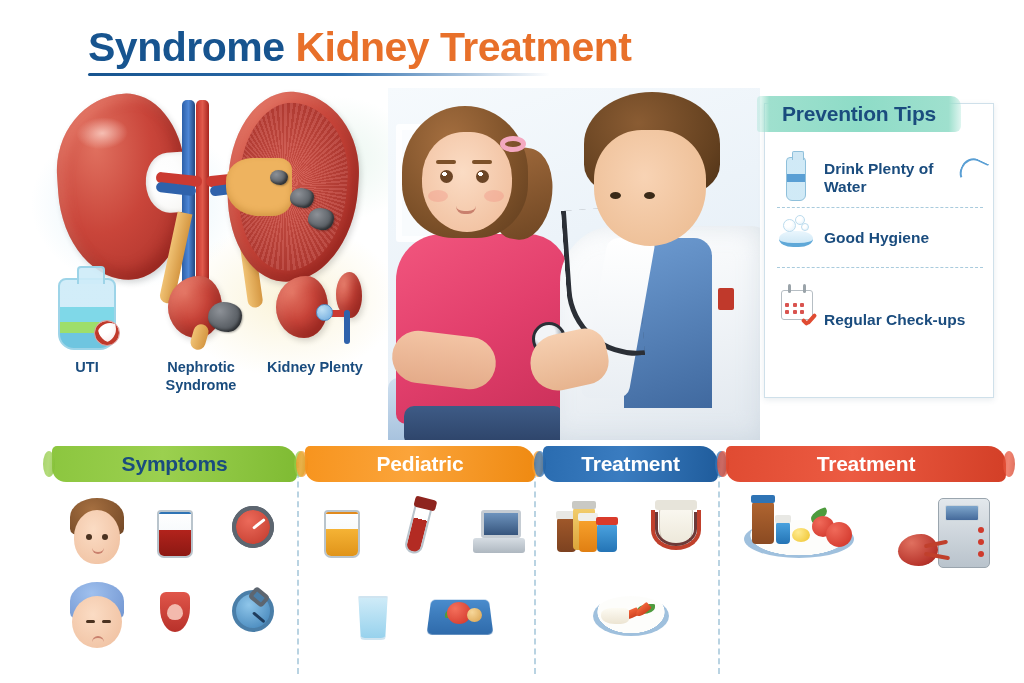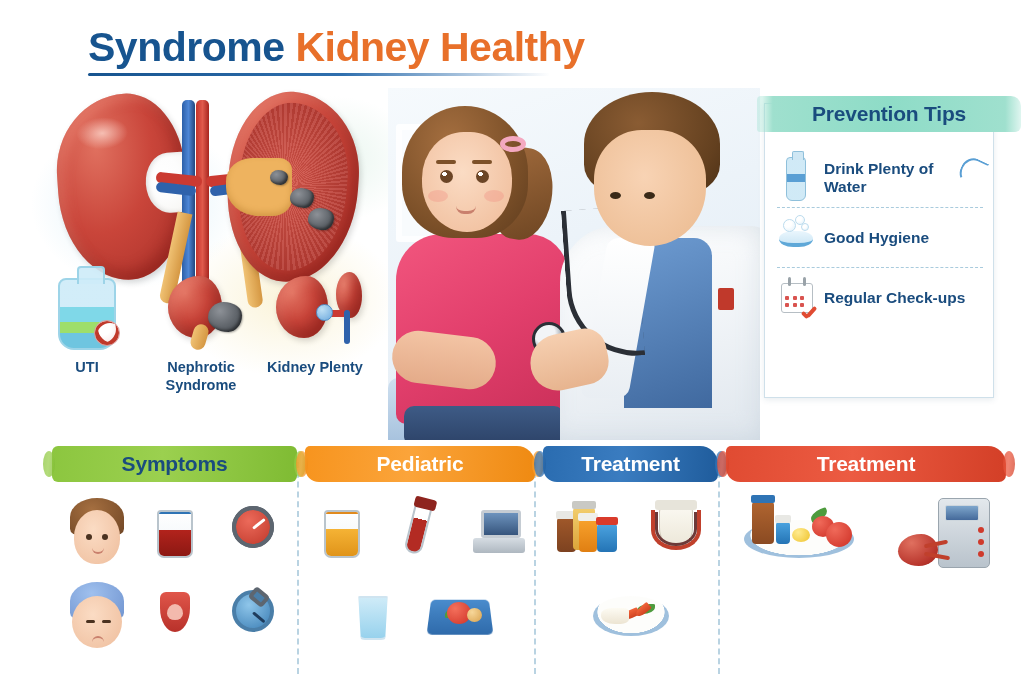--- a/index.html
+++ b/index.html
@@ -166,32 +166,32 @@
   }
   .d-badge{ position:absolute; left:330px; top:200px; width:16px; height:22px; background:#c0392b; border-radius:2px; }
 
   
   .tips {
     position:absolute; left:764px; top:103px; width:230px; height:295px;
     background:#ffffff; border:1px solid #cfe0ea;
     box-shadow:0 2px 6px rgba(40,80,110,.10);
   }
   .tips-band{
-    position:absolute; left:-8px; top:-8px; width:264px; height:36px;
+    position:absolute; left:-8px; top:-8px; width:204px; height:36px;
     background:linear-gradient(to right, rgba(150,224,205,.35) 0 2%, #9fe0ce 6%, #8edcc7 50%, #9fe0ce 94%, rgba(150,224,205,.3) 100%);
     border-radius:4px 10px 6px 3px;
     display:flex; align-items:center; justify-content:center;
   }
   .tips-band-title{ font-size:21px; font-weight:bold; color:#1a4c7e; letter-spacing:-.2px; }
   .tips-list{ position:absolute; left:0; top:40px; right:0; bottom:8px; padding:4px 10px 0 12px; }
   .tip{
     display:flex; align-items:center; gap:9px; height:60px;
     border-bottom:1px dashed #a9cbdd;
   }
-  .tip:last-child{ border-bottom:none; }
+  .tip:last-child{ border-bottom:none;align-items:flex-end; }
   .tip-text{ font-size:15.5px; font-weight:bold; color:#1a4c7e; line-height:1.12; }
   .tip-ico{ width:38px; height:46px; position:relative; flex:0 0 38px; }
 
   
   .ico-bottle{ position:absolute; left:9px; top:2px; width:20px; height:44px; background:linear-gradient(to bottom,rgba(200,230,245,.85) 0 38%,#5a9fd4 38% 58%,rgba(200,230,245,.85) 58% 100%); border:1.5px solid #8fc0db; border-radius:4px 4px 6px 6px; }
   .ico-bottle::before{ content:""; position:absolute; left:5px; top:-7px; width:10px; height:8px; background:#cfe7f4; border:1.5px solid #8fc0db; border-bottom:none; border-radius:2px 2px 0 0; }
   .swirl{ position:absolute; right:-4px; top:6px; width:30px; height:28px; border:2px solid #5a9fd4; border-color:#5a9fd4 transparent transparent #5a9fd4; border-radius:50% 0 0 50%; transform:rotate(25deg); }
   
   .ico-apple{ position:absolute; left:4px; top:8px; width:26px; height:26px; border-radius:50% 50% 48% 48%; background:radial-gradient(circle at 34% 30%,#f06a5a 0%,#d6342a 60%,#a62018 100%); }
   .ico-apple::before{ content:""; position:absolute; left:14px; top:-6px; width:12px; height:8px; background:#5aa843; border-radius:60% 10% 60% 10%; transform:rotate(-18deg); }
@@ -223,21 +223,21 @@
   .brush{
     position:relative; height:36px; display:flex; align-items:center; justify-content:center;
     border-radius:5px 18px 7px 14px;
     font-size:21px; font-weight:bold; letter-spacing:-.2px;
   }
   .brush::before, .brush::after{
     content:""; position:absolute; top:5px; height:26px; width:12px; opacity:.75;
     background:inherit; border-radius:50%;
   }
   .brush::before{ left:-9px; } .brush::after{ right:-9px; }
-  .b-green{ background:linear-gradient(95deg,#8cc63f 0%,#9bd04f 45%,#7fbb33 100%); color:#1a4c7e;border-radius:6px; }
+  .b-green{ background:linear-gradient(95deg,#8cc63f 0%,#9bd04f 45%,#7fbb33 100%); color:#1a4c7e; }
   .b-orange{ background:linear-gradient(95deg,#f7941e 0%,#fba43a 45%,#ef8a12 100%); color:#ffffff; }
   .b-blue{ background:linear-gradient(95deg,#2a6cb0 0%,#3a7cc0 45%,#1f5c9c 100%); color:#ffffff; }
   .b-red{ background:linear-gradient(95deg,#e04b32 0%,#ec5b42 45%,#d33f27 100%); color:#ffffff; }
 
   .icogrid{ position:relative; margin-top:14px; }
   .row{ display:flex; justify-content:center; gap:16px; margin-bottom:10px; }
   .cell{ position:relative; width:62px; height:74px; }
 
   
   .jar{ position:absolute; left:13px; top:14px; width:36px; height:48px; border:2px solid #b9c4cc; border-radius:4px 4px 7px 7px; background:linear-gradient(rgba(255,255,255,.8),rgba(235,242,247,.9)); overflow:hidden; }
@@ -273,21 +273,21 @@
   .apple-sm{ position:absolute; width:22px; height:21px; border-radius:50%; background:radial-gradient(circle at 34% 30%,#f06a5a,#cd2f24); }
   .lemon-sm{ position:absolute; width:18px; height:14px; border-radius:50%; background:radial-gradient(circle at 35% 30%,#ffeb8f,#eec22b); }
 </style>
 </head>
 <body>
 
 <div class="page">
 
   <div class="title-wrap">
     <div class="title">
-      <span class="t1">Syndrome </span><span class="t2">Kidney Healthy</span>
+      <span class="t1">Syndrome </span><span class="t2">Kidney Treatment</span>
     </div>
     <div class="title-rule"></div>
   </div>
 
   <div class="anat">
     <div class="kidney k-big-left">
         <span class="hl"></span>
       </div>
     <div class="vessel v-vena"></div>
     <div class="vessel v-aorta"></div>

